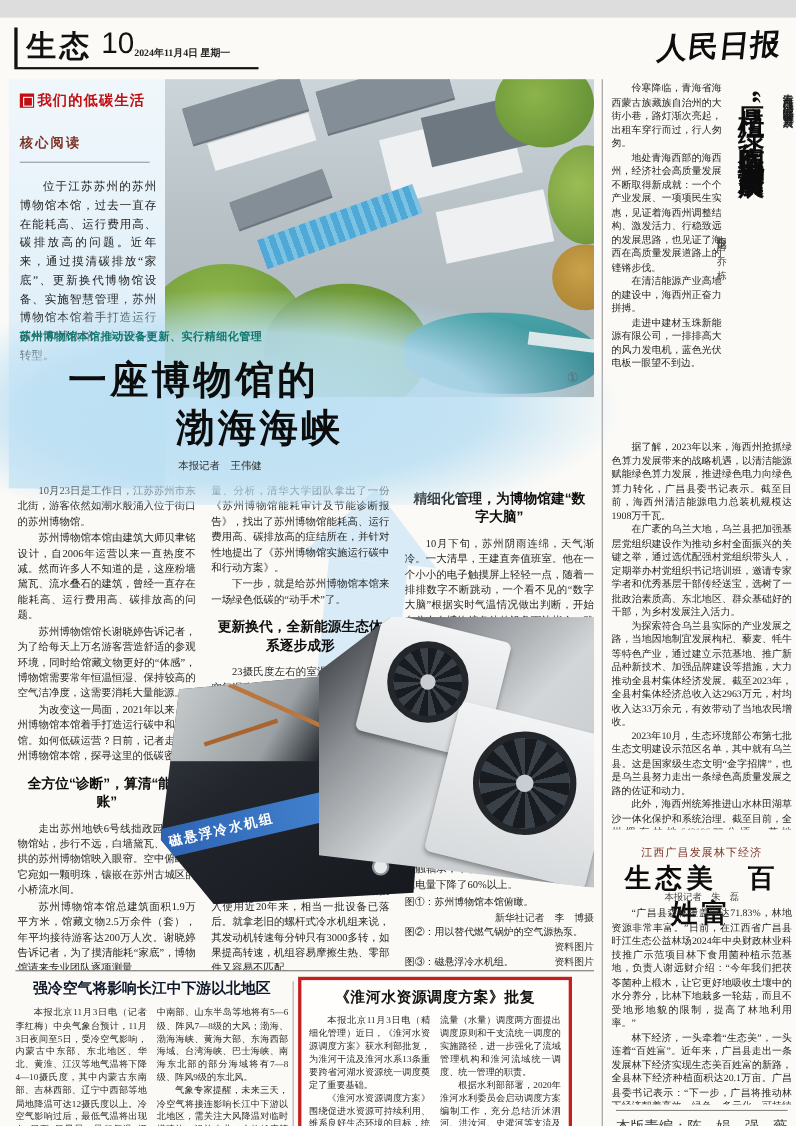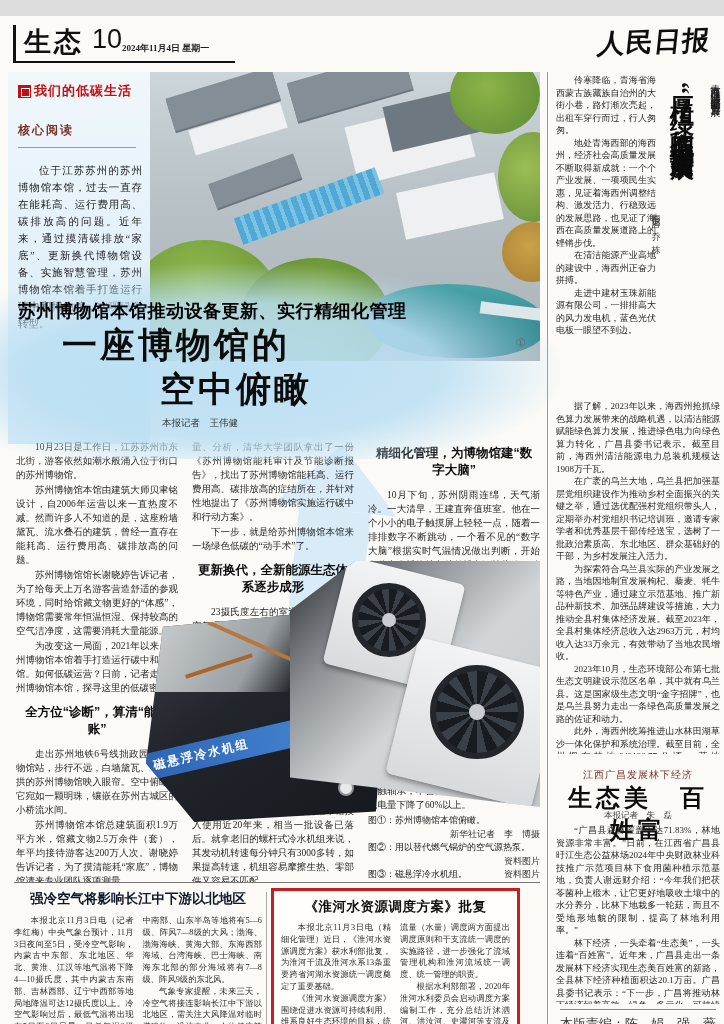--- a/index.html
+++ b/index.html
@@ -36,21 +36,21 @@
   .p1 { position:absolute; }
   .roof { background:#848e97; box-shadow:0 2px 0 #6d767e; }
   .wall { background:#eef0f1; }
   .p1-glass { background:repeating-linear-gradient(90deg,#4fa8d6 0 6px,#7cc2e2 6px 10px); }
   .blob { border-radius:50%; }
   .pond { background:linear-gradient(180deg,#49a3a8,#2e8089); border-radius:45% 55% 40% 50%; }
   .p1-mark { position:absolute; right:14px; bottom:10px; font-size:12px; color:#3f4d55; z-index:2; }
   
   .bg-ellipse { position:absolute; left:0px; top:248px; width:560px; height:195px; z-index:2;
     background:radial-gradient(ellipse at 42% 55%, rgba(186,223,243,.97) 0%, rgba(186,223,243,.85) 45%, rgba(186,223,243,0) 72%); }
-  .feat-kicker { position:absolute; left:18px; top:283px; z-index:3; font-size:18px; font-weight:900; color:#000000; letter-spacing:.5px; }
+  .feat-kicker { position:absolute; left:18px; top:283px; z-index:3; font-size:10px; font-weight:900; color:#0f766e; letter-spacing:.5px; }
   .hl1 { position:absolute; left:62px; top:306px; z-index:3; font-size:35px; font-weight:900; letter-spacing:3px; color:#0c0c0c; }
   .hl2 { position:absolute; left:160px; top:350px; z-index:3; font-size:35px; font-weight:900; letter-spacing:3px; color:#0c0c0c; }
   .byline1 { position:absolute; left:105px; top:401px; z-index:3; width:190px; text-align:center; font-size:9.5px; color:#333; }
   
   .bodycol { position:absolute; top:424px; width:162px; height:442px; overflow:hidden; z-index:1;
              font-size:9.5px; line-height:14px; text-align:justify; color:#262626; }
   .c1 { left:16px; } .c2 { left:192px; } .c3 { left:368px; top:420px; width:172px; height:374px; }
   .bodycol p { text-indent:2em; margin-bottom:1px; }
   .bodycol p.noind { text-indent:0; }
   .sec-h { font-family:"Liberation Sans","DejaVu Sans",sans-serif; font-size:12.5px; font-weight:900;
@@ -158,21 +158,21 @@
     <div class="p1 blob" style="left:90px;top:186px;width:150px;height:120px;background:radial-gradient(circle at 50% 40%,#85ad42,#54812c);"></div>
     <div class="p1 pond" style="left:216px;top:212px;width:180px;height:74px;"></div>
     <div class="p1 blob" style="left:352px;top:150px;width:60px;height:60px;background:radial-gradient(circle at 45% 40%,#c9a24a,#a57c2f);"></div>
     <div class="p1 wall" style="left:330px;top:236px;width:110px;height:12px;transform:rotate(7deg);opacity:.9;"></div>
     <div class="p1-mark">①</div>
   </div>
 
   <div class="bg-ellipse"></div>
   <div class="feat-kicker">苏州博物馆本馆推动设备更新、实行精细化管理</div>
   <div class="hl1">一座博物馆的</div>
-  <div class="hl2">空中俯瞰</div>
+  <div class="hl2">渤海海峡</div>
   <div class="byline1">本报记者　王伟健</div>
 
   <div class="arrow-bg">
     <div class="arrow-head"></div>
     <div class="arrow-stem"></div>
   </div>
 
   <div class="bodycol c1">
       <p>10月23日是工作日，江苏苏州市东北街，游客依然如潮水般涌入位于街口的苏州博物馆。</p>
       <p>苏州博物馆本馆由建筑大师贝聿铭设计，自2006年运营以来一直热度不减。然而许多人不知道的是，这座粉墙黛瓦、流水叠石的建筑，曾经一直存在能耗高、运行费用高、碳排放高的问题。</p>

